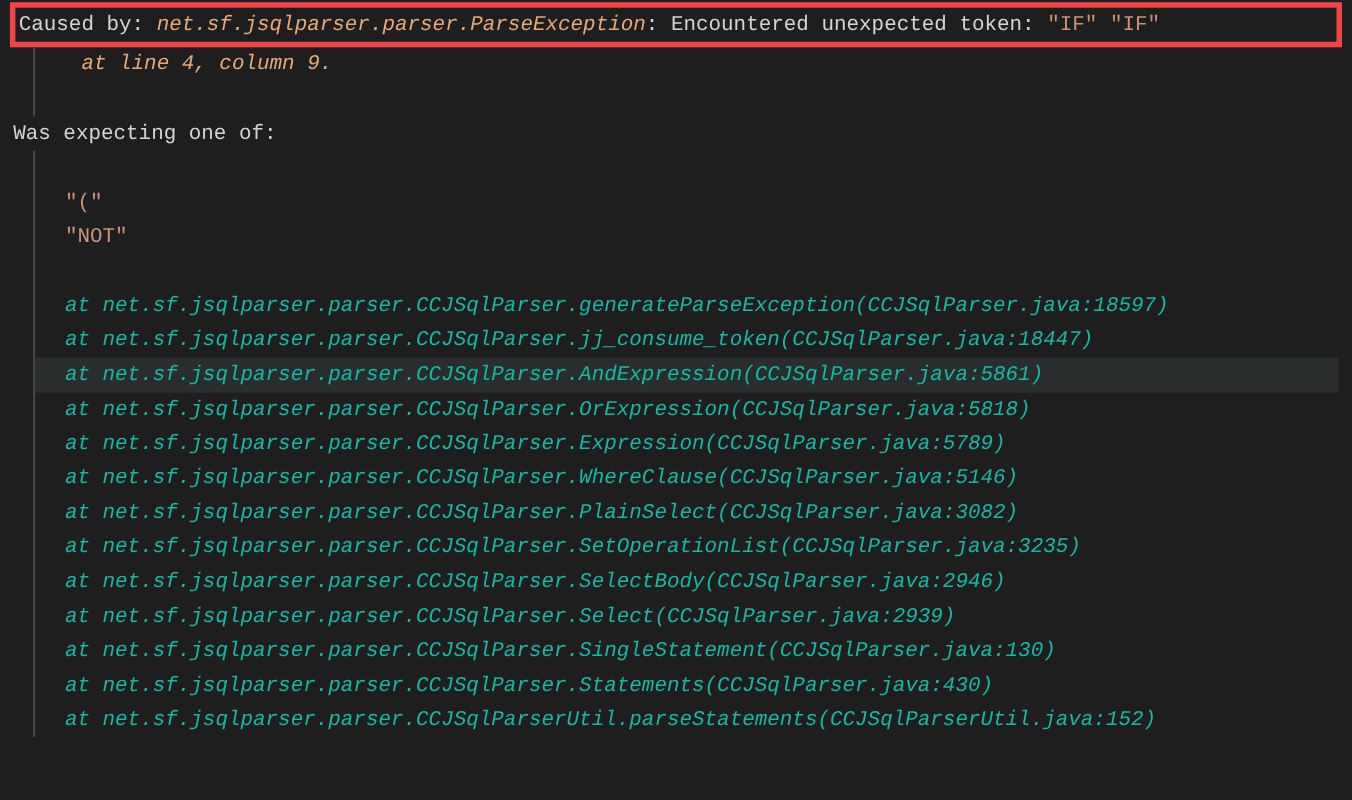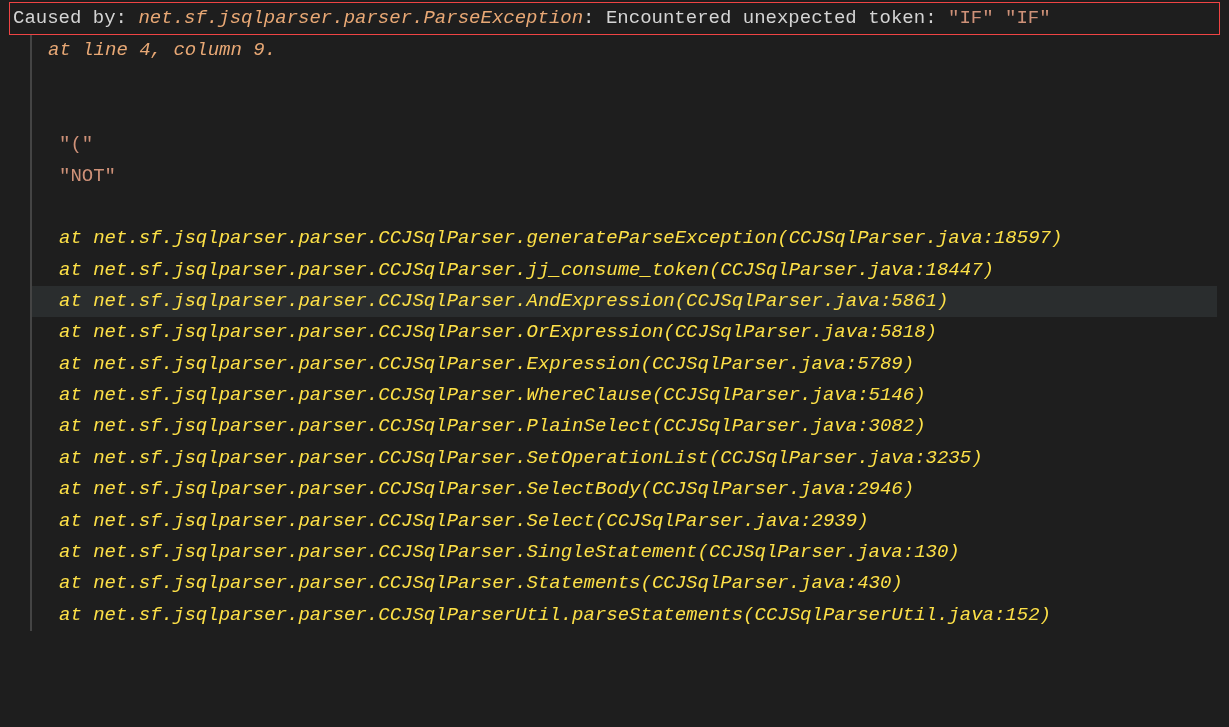--- a/index.html
+++ b/index.html
@@ -16,21 +16,21 @@
       padding: 0;
       width: 1229px;
       height: 727px;
       overflow: hidden;
       font-style: italic;
     }
     .container {
       padding: 2px 12px;
     }
     .highlighted-line {
-      border: 1px solid #ef4444;
+      border: 5px solid #ef4444;
       padding: 0px 3px;
       margin-left: -3px;
       margin-right: -3px;
       font-style: normal;
     }
     .caused-by {
       color: #d4d4d4;
     }
     .exception-class {
       color: #e8a875;
@@ -49,21 +49,21 @@
     .expecting-line {
       color: #d4d4d4;
       font-style: normal;
     }
     .literal-block {
       color: #ce9178;
       padding-left: 45px;
       font-style: normal;
     }
     .stack-line {
-      color: #fde047;
+      color: #14b8a6;
       padding-left: 45px;
       font-style: italic;
     }
     .stack-highlight {
       background-color: #2a2d2e;
     }
     .omitted-line {
       padding-left: 45px;
       color: #d4d4d4;
       font-style: normal;
@@ -85,24 +85,25 @@
   </style>
 </head>
 <body>
 
 <div class="container">
   <div class="highlighted-line">
     <span class="caused-by">Caused by: </span><span class="exception-class">net.sf.jsqlparser.parser.ParseException</span><span class="token-text">: </span><span class="token-text">Encountered unexpected token: </span><span class="string-literal">"IF"</span><span> </span><span class="string-literal">"IF"</span>
   </div>
 
   <div class="gutter-line">
-  <div class="at-line" style="padding-left: 16px;">at line 4, column 9.</div>
+  <div class="at-line" style="padding-left: 42px;">at line 4, column 9.</div>
   <div class="blank-line"></div>
   </div>
 
+  <div class="expecting-line">Was expecting one of:</div>
 
   <div class="gutter-line">
   <div class="blank-line"></div>
   <div class="literal-block" style="padding-left: 27px;">"("</div>
   <div class="literal-block" style="padding-left: 27px;">"NOT"</div>
   <div class="blank-line"></div>
 
   <div class="stack-line" style="padding-left: 27px;">at net.sf.jsqlparser.parser.CCJSqlParser.generateParseException(CCJSqlParser.java:18597)</div>
   <div class="stack-line" style="padding-left: 27px;">at net.sf.jsqlparser.parser.CCJSqlParser.jj_consume_token(CCJSqlParser.java:18447)</div>
   <div class="stack-line stack-highlight" style="padding-left: 27px;">at net.sf.jsqlparser.parser.CCJSqlParser.AndExpression(CCJSqlParser.java:5861)</div>

